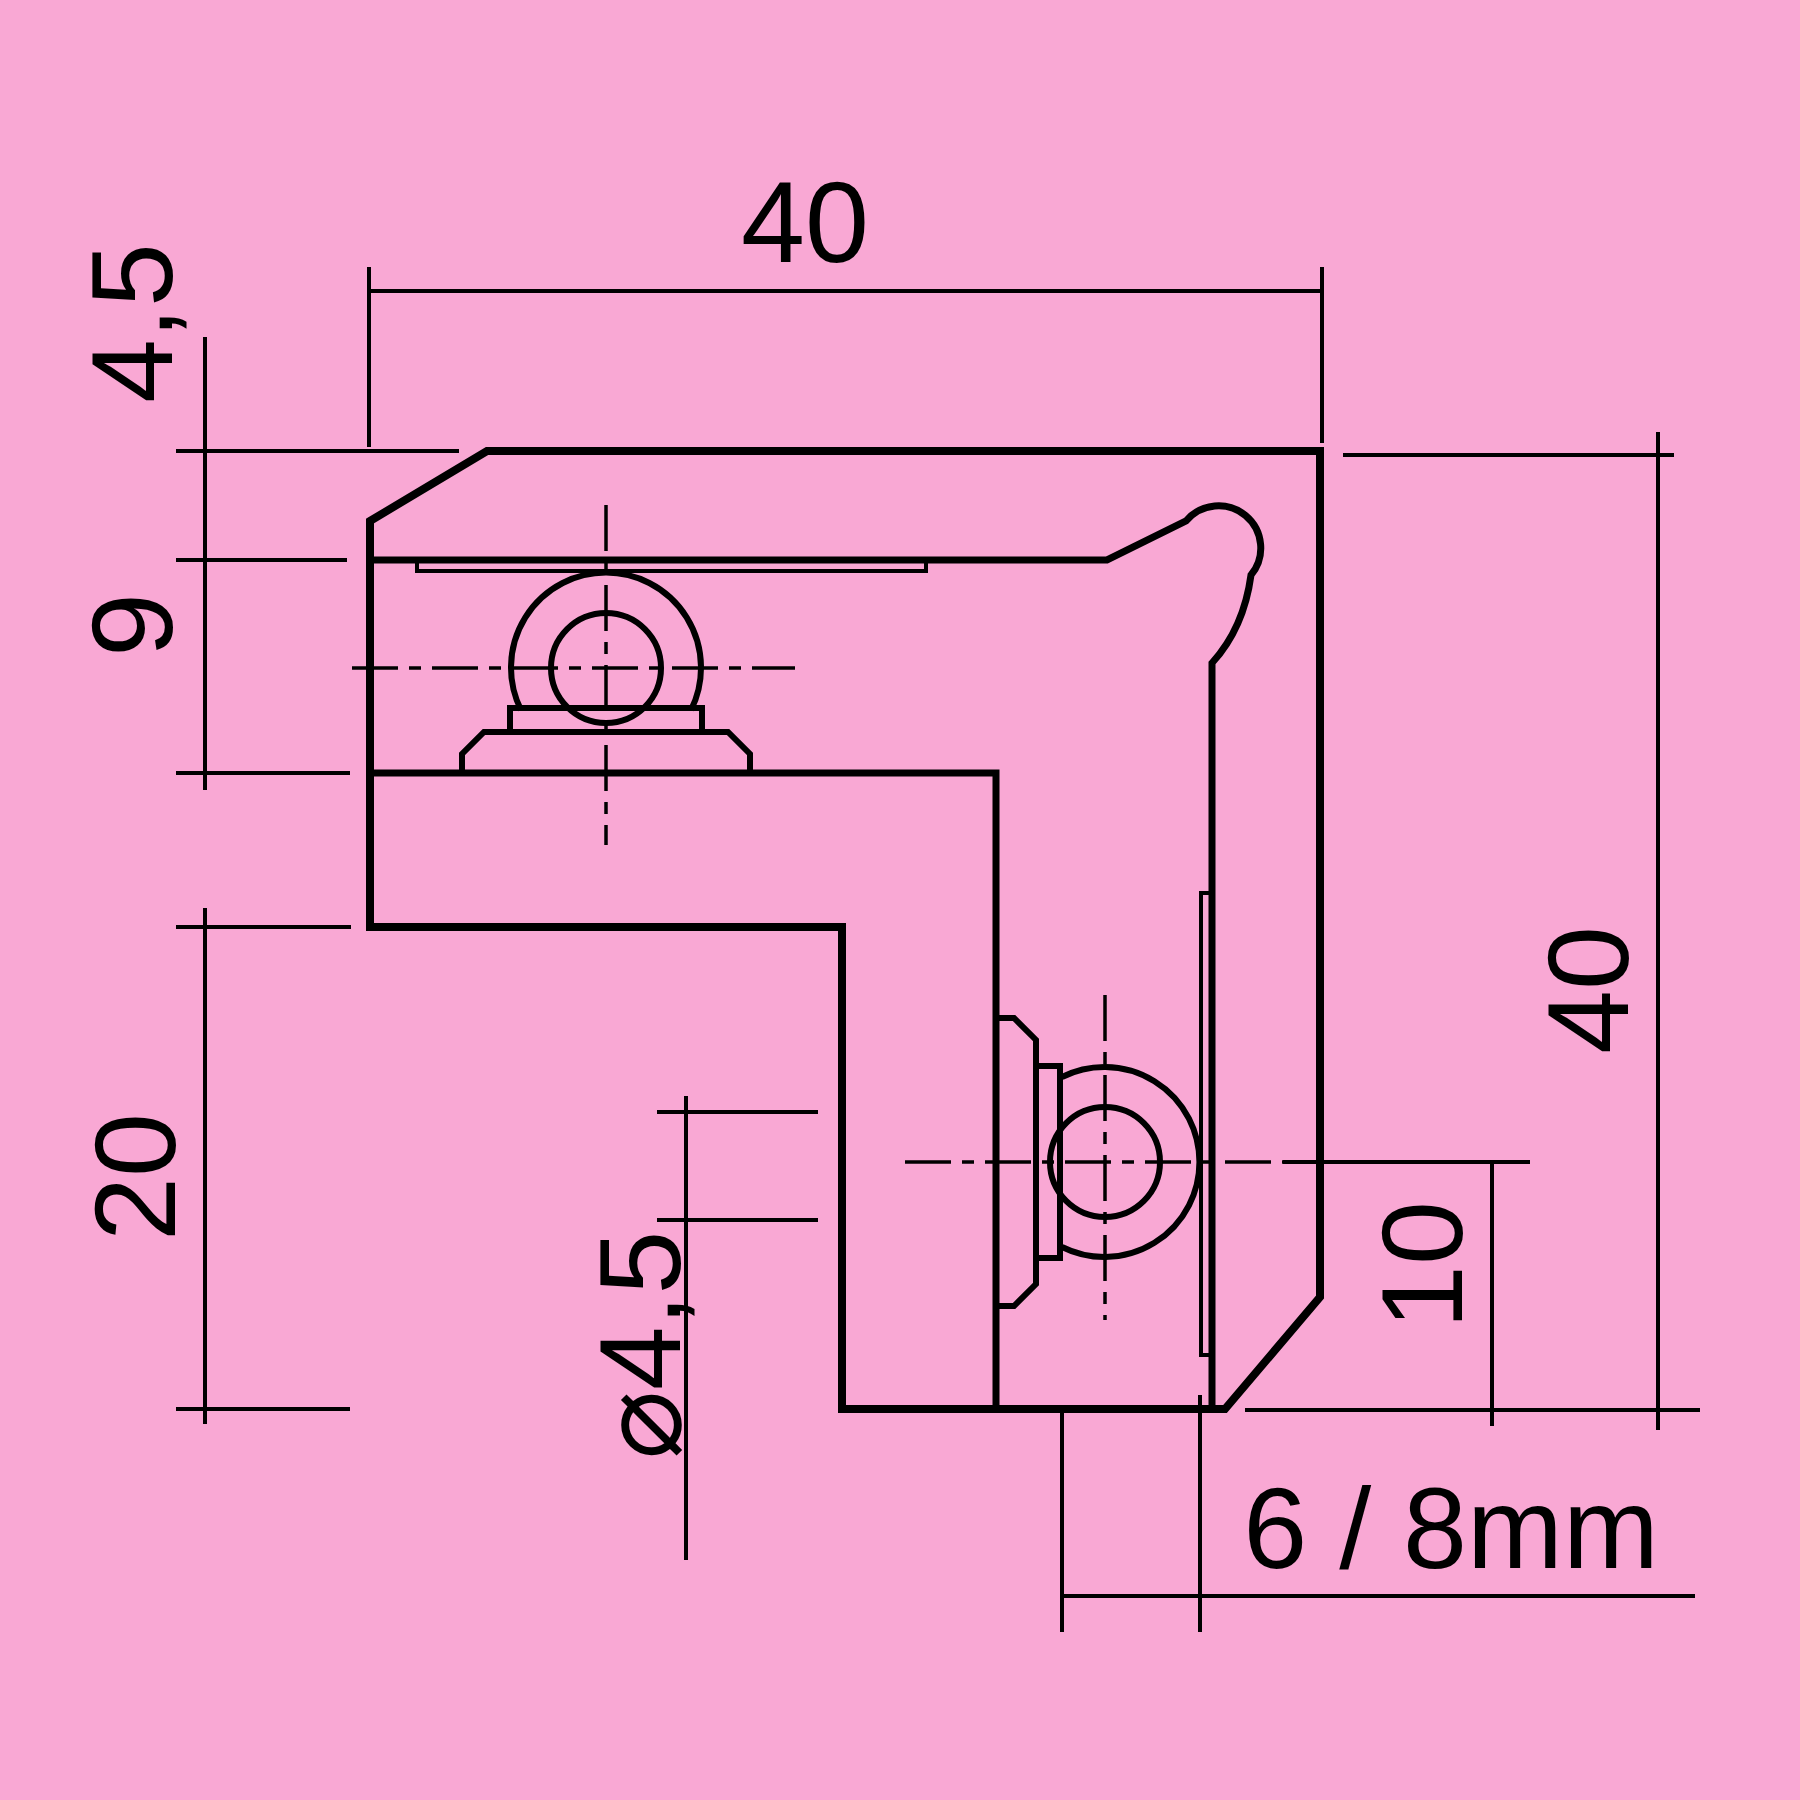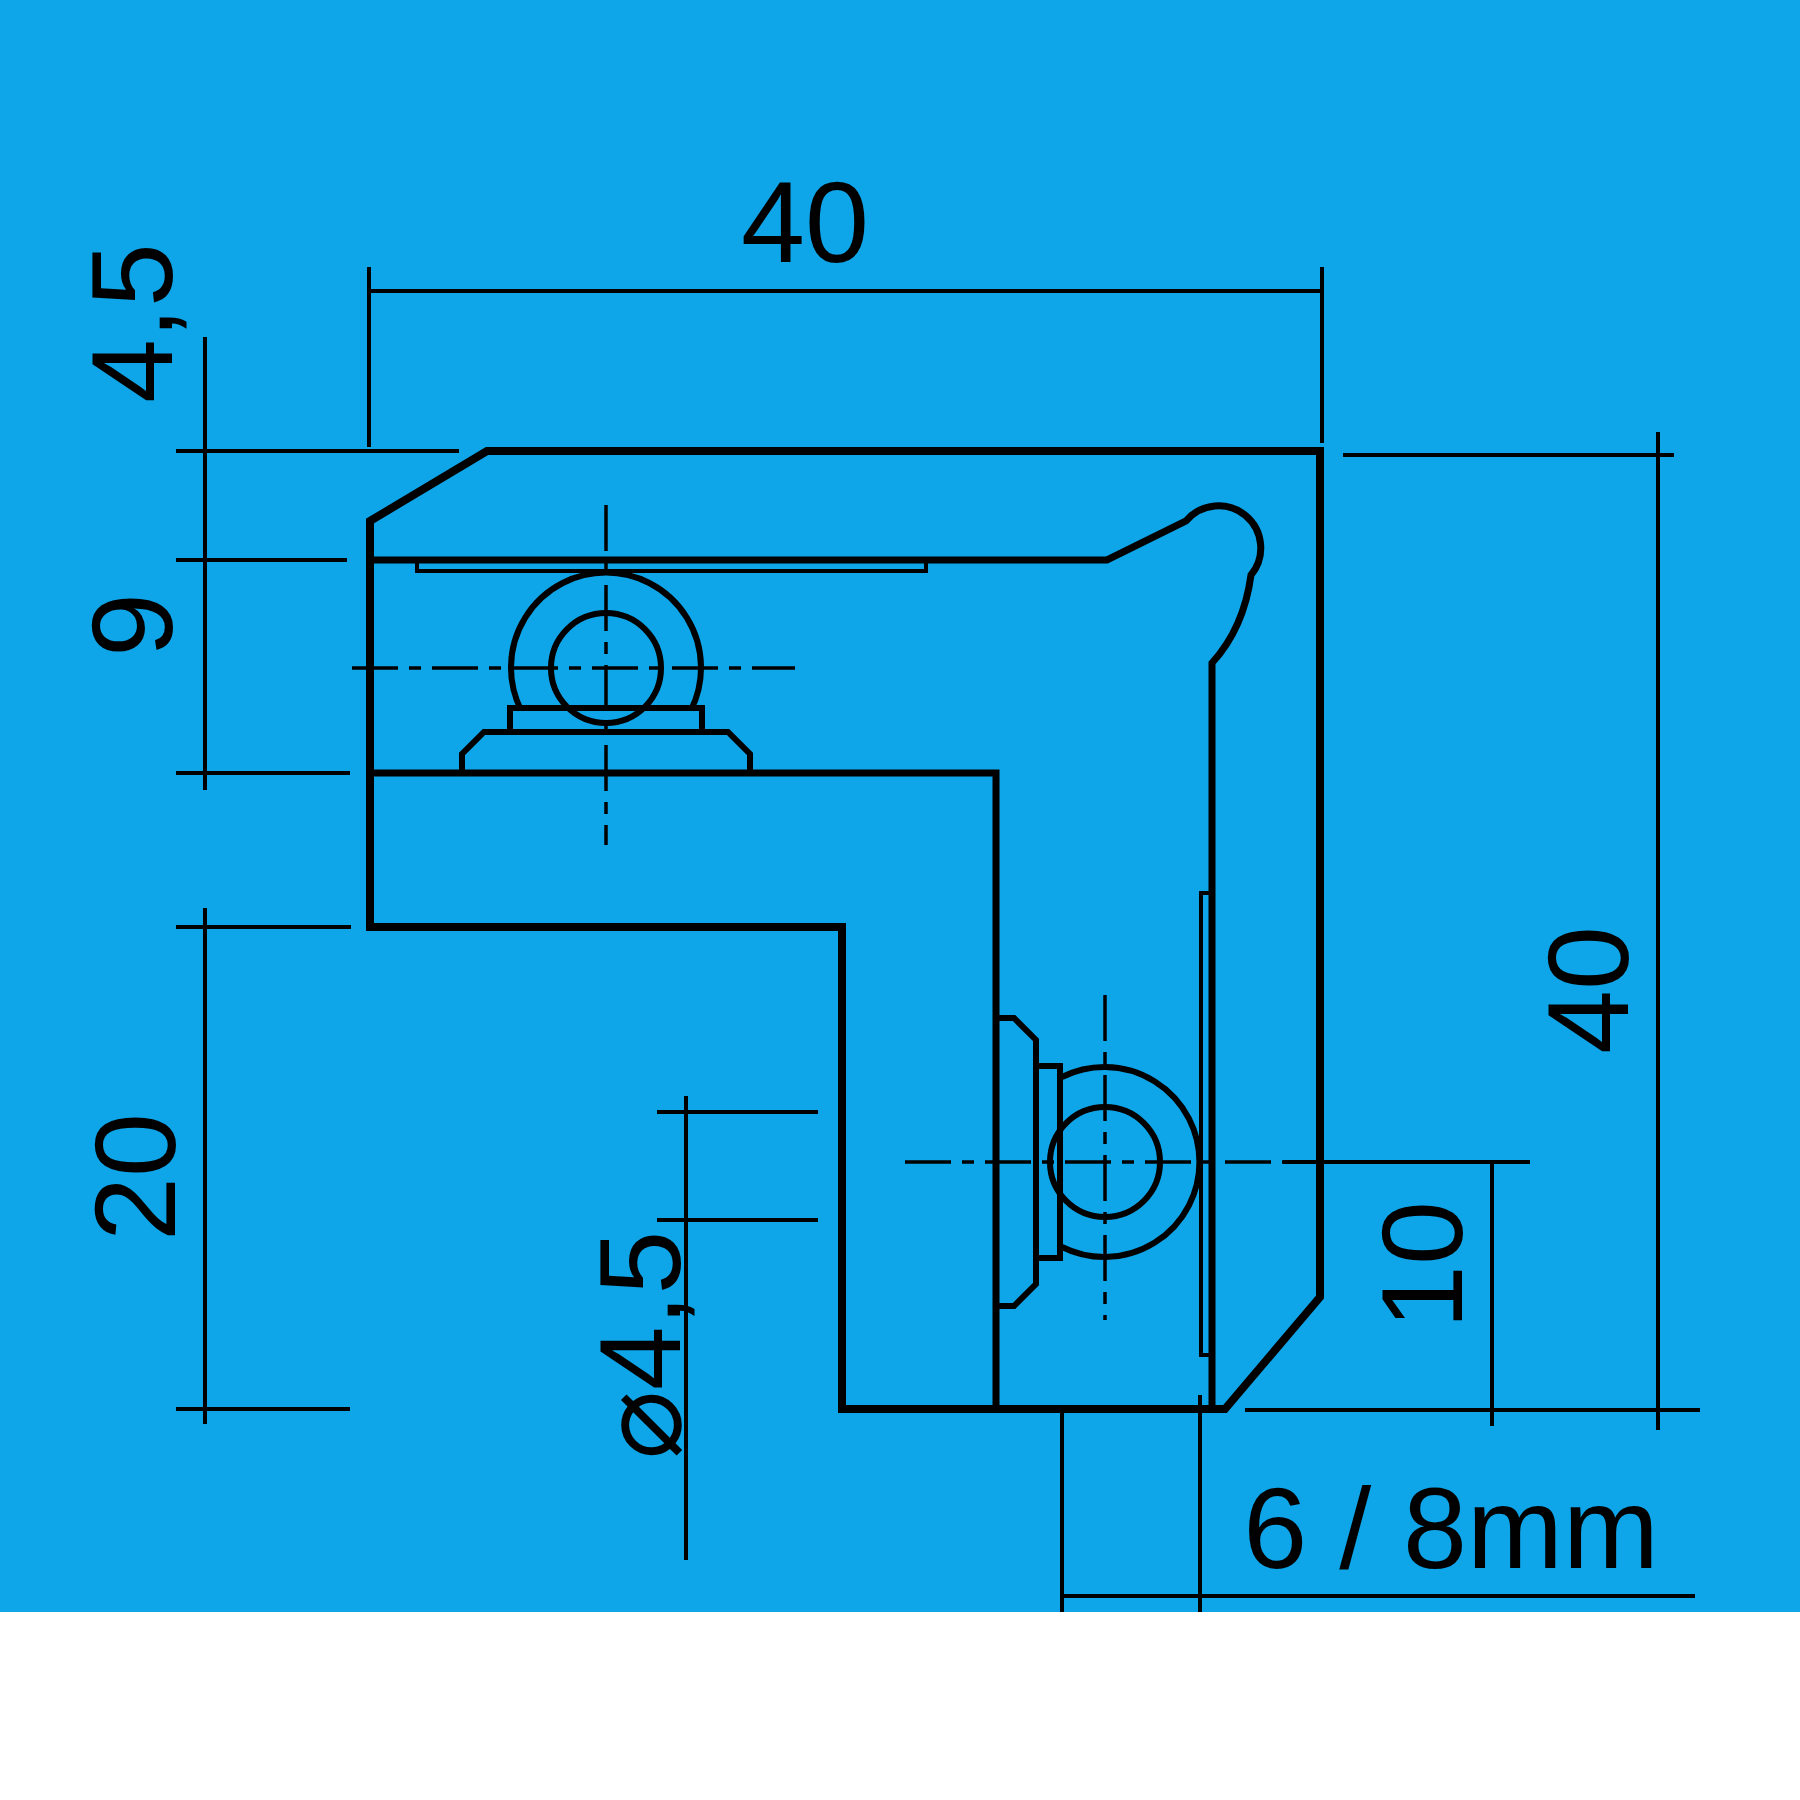--- a/index.html
+++ b/index.html
@@ -3,22 +3,22 @@
 <meta charset="utf-8">
 <style>
   html, body {
     margin: 0;
     padding: 0;
     background: #ffffff;
   }
   .canvas {
     position: relative;
     width: 1800px;
-    height: 1612px;
-    background: #0ea5e9;
+    height: 1800px;
+    background: #f9a8d4;
     overflow: hidden;
   }
   svg {
     display: block;
     width: 1800px;
     height: 1800px;
   }
   .dim-text {
     font-family: "Liberation Sans", "DejaVu Sans", sans-serif;
     font-size: 115px;

